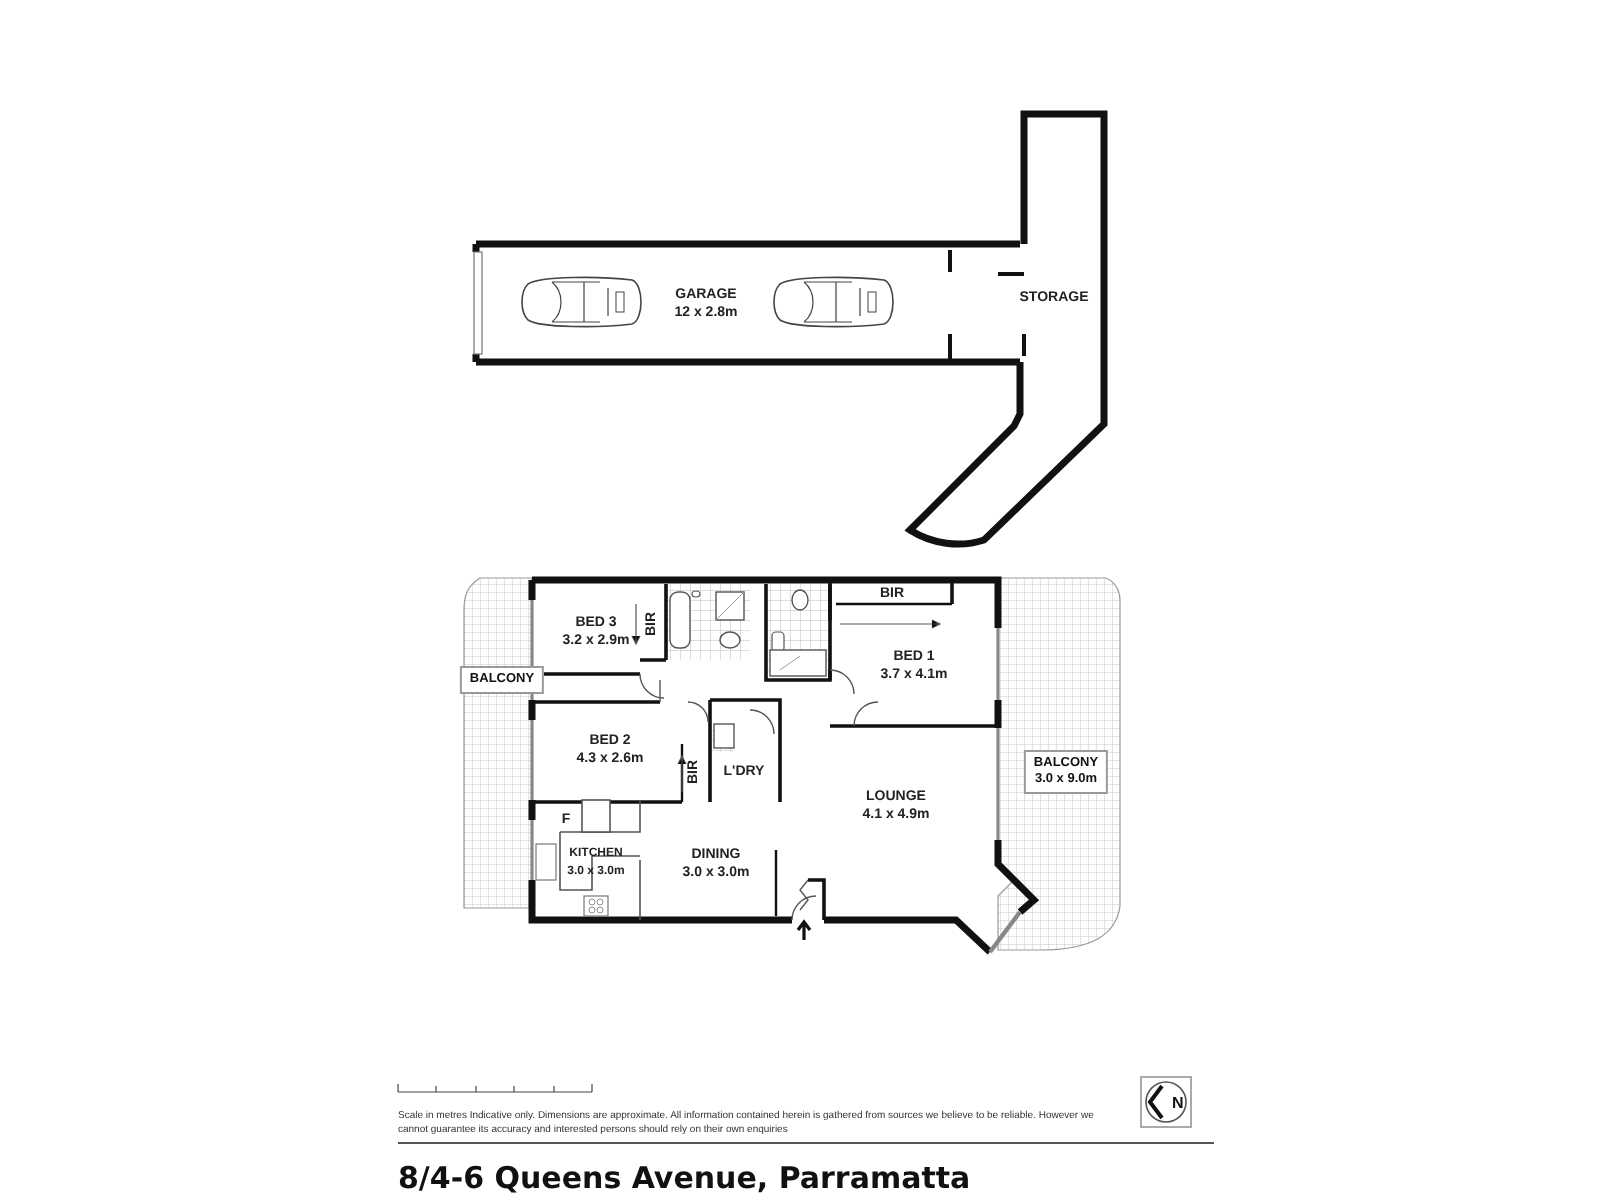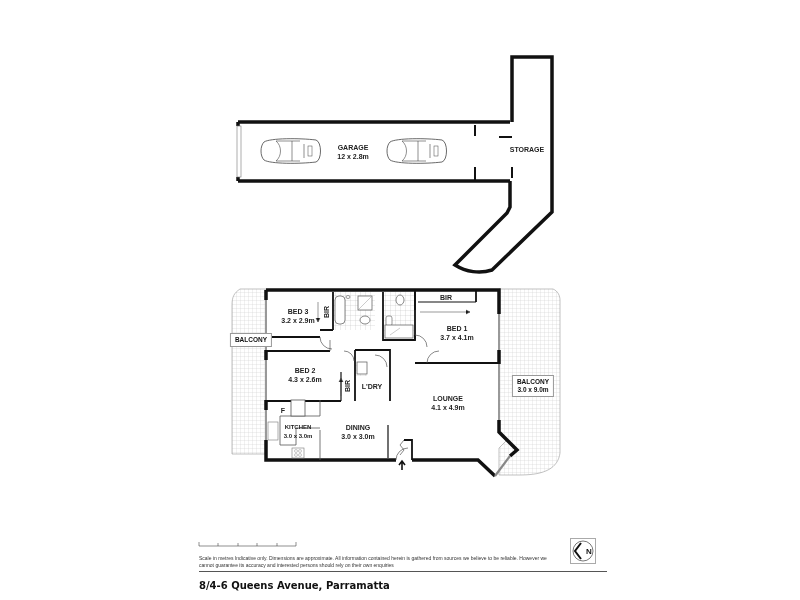--- a/index.html
+++ b/index.html
@@ -3,21 +3,21 @@
 <meta charset="utf-8">
 <style>
   html,body{margin:0;padding:0;background:#ffffff;}
   body{width:800px;height:600px;position:relative;overflow:hidden;font-family:"Liberation Sans",sans-serif;color:#111;}
   svg{position:absolute;left:0;top:0;}
   .lbl{position:absolute;font-family:"Liberation Sans",sans-serif;font-size:7px;font-weight:bold;color:#222;text-align:center;line-height:9px;white-space:nowrap;transform:translate(-50%,-50%);}
   .lbl .dim{display:block;font-weight:bold;}
   .vert{transform:translate(-50%,-50%) rotate(-90deg);}
   .balc-box{position:absolute;background:#fff;border:1px solid #999;font-size:6.5px;font-weight:bold;text-align:center;line-height:8px;padding:2px 4px;transform:translate(-50%,-50%);}
   .disclaimer{position:absolute;left:199px;top:555px;width:360px;font-size:5px;line-height:7px;color:#333;}
-  .address{position:absolute;left:199px;top:580px;font-family:"DejaVu Sans",sans-serif;font-weight:bold;font-size:10px;color:#111;}
+  .address{position:absolute;left:199px;top:580px;font-family:"DejaVu Sans",sans-serif;font-weight:bold;font-size:15px;color:#111;}
   .rule{position:absolute;left:199px;top:571px;width:408px;height:1px;background:#555;}
   .compass{position:absolute;left:570px;top:538px;width:24px;height:24px;border:1px solid #aaa;}
 </style>
 </head>
 <body>
 
 <svg width="800" height="600" viewBox="0 0 800 600">
   <defs>
     <pattern id="tile" width="4" height="4" patternUnits="userSpaceOnUse">
       <rect width="4" height="4" fill="#fff"></rect>

